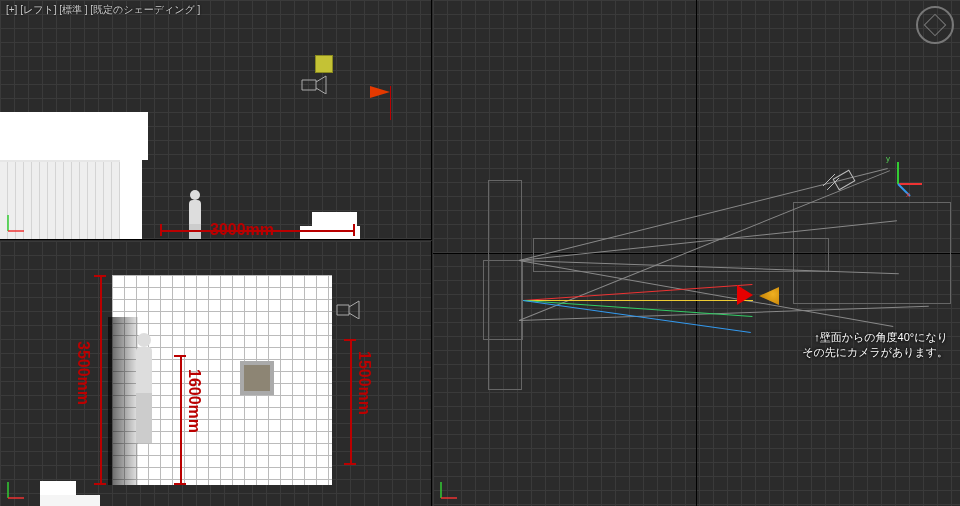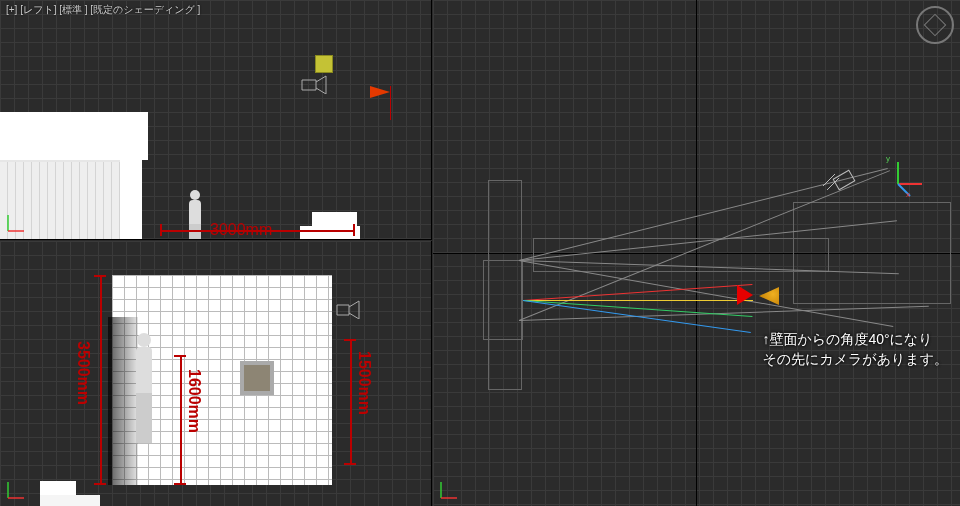--- a/index.html
+++ b/index.html
@@ -37,21 +37,21 @@
   .human-head{width:10px;height:10px;border-radius:50%;background:#ddd;margin:0 auto}
   .human-body{width:12px;height:24px;background:#ddd;margin:0 auto;border-radius:4px 4px 0 0}
   .human-legs{width:12px;height:24px;background:#ccc;margin:0 auto}
   .lt-cam{position:absolute;left:300px;top:74px;width:30px;height:20px;pointer-events:none}
   .lt-flag{position:absolute;left:370px;top:86px}
   .flag-pole{display:inline-block;width:1px;height:34px;background:#b00;vertical-align:top}
   .flag-tri{display:inline-block;width:0;height:0;border-left:20px solid #e53900;border-top:6px solid transparent;border-bottom:6px solid transparent;vertical-align:top}
   .lt-box{position:absolute;left:315px;top:55px;width:18px;height:18px;background:#c4c235;border:1px solid #8a8a20}
 
   
-  .dim-h{position:absolute;color:#b00;font-size:16px;font-weight:normal}
+  .dim-h{position:absolute;color:#b00;font-size:16px;font-weight:bold}
   .dim-v{position:absolute;color:#b00;font-size:16px;font-weight:bold;writing-mode:vertical-rl;text-orientation:mixed}
   .dim-bar-h{position:absolute;height:2px;background:#b00}
   .dim-bar-v{position:absolute;width:2px;background:#b00}
   .dim-tick{position:absolute;width:2px;height:12px;background:#b00}
   .dim-tick-h{position:absolute;height:2px;width:12px;background:#b00}
 
   
   .lb-wall{position:absolute;left:112px;top:34px;width:220px;height:210px;
            background:
              linear-gradient(#bbb 1px,transparent 1px),
@@ -82,21 +82,21 @@
   .tri{width:0;height:0;border-left:16px solid #e60000;border-top:10px solid transparent;border-bottom:10px solid transparent}
   .cone{position:absolute;left:326px;top:287px;width:20px;height:18px;
         background:radial-gradient(circle at 70% 40%,#f0b020,#b87400);
         clip-path:polygon(0 50%,100% 0,100% 100%)}
   
   .gizmo{position:absolute;width:36px;height:36px}
   .gizmo .x{position:absolute;left:18px;top:32px;color:#e33;font-size:8px}
   .gizmo .y{position:absolute;left:-2px;top:-4px;color:#5c5;font-size:8px}
   .gizmo svg{position:absolute;inset:0;overflow:visible}
 
-  .note{position:absolute;right:12px;top:330px;color:#fff;font-size:14px;line-height:1.4;text-align:left;
+  .note{position:absolute;right:12px;top:330px;color:#fff;font-size:11px;line-height:1.4;text-align:right;
         text-shadow:0 0 3px #000,0 0 3px #000}
 
   
   .viewcube{position:absolute;top:6px;right:6px;width:38px;height:38px;border:2px solid #777;border-radius:50%}
   .viewcube::after{content:"";position:absolute;inset:9px;border:1px solid #777;transform:rotate(45deg)}
 
   
   .axis-h{position:absolute;left:0;right:0;top:253px;height:1px;background:#000}
   .axis-v{position:absolute;top:0;bottom:0;left:263px;width:1px;background:#000}
 

